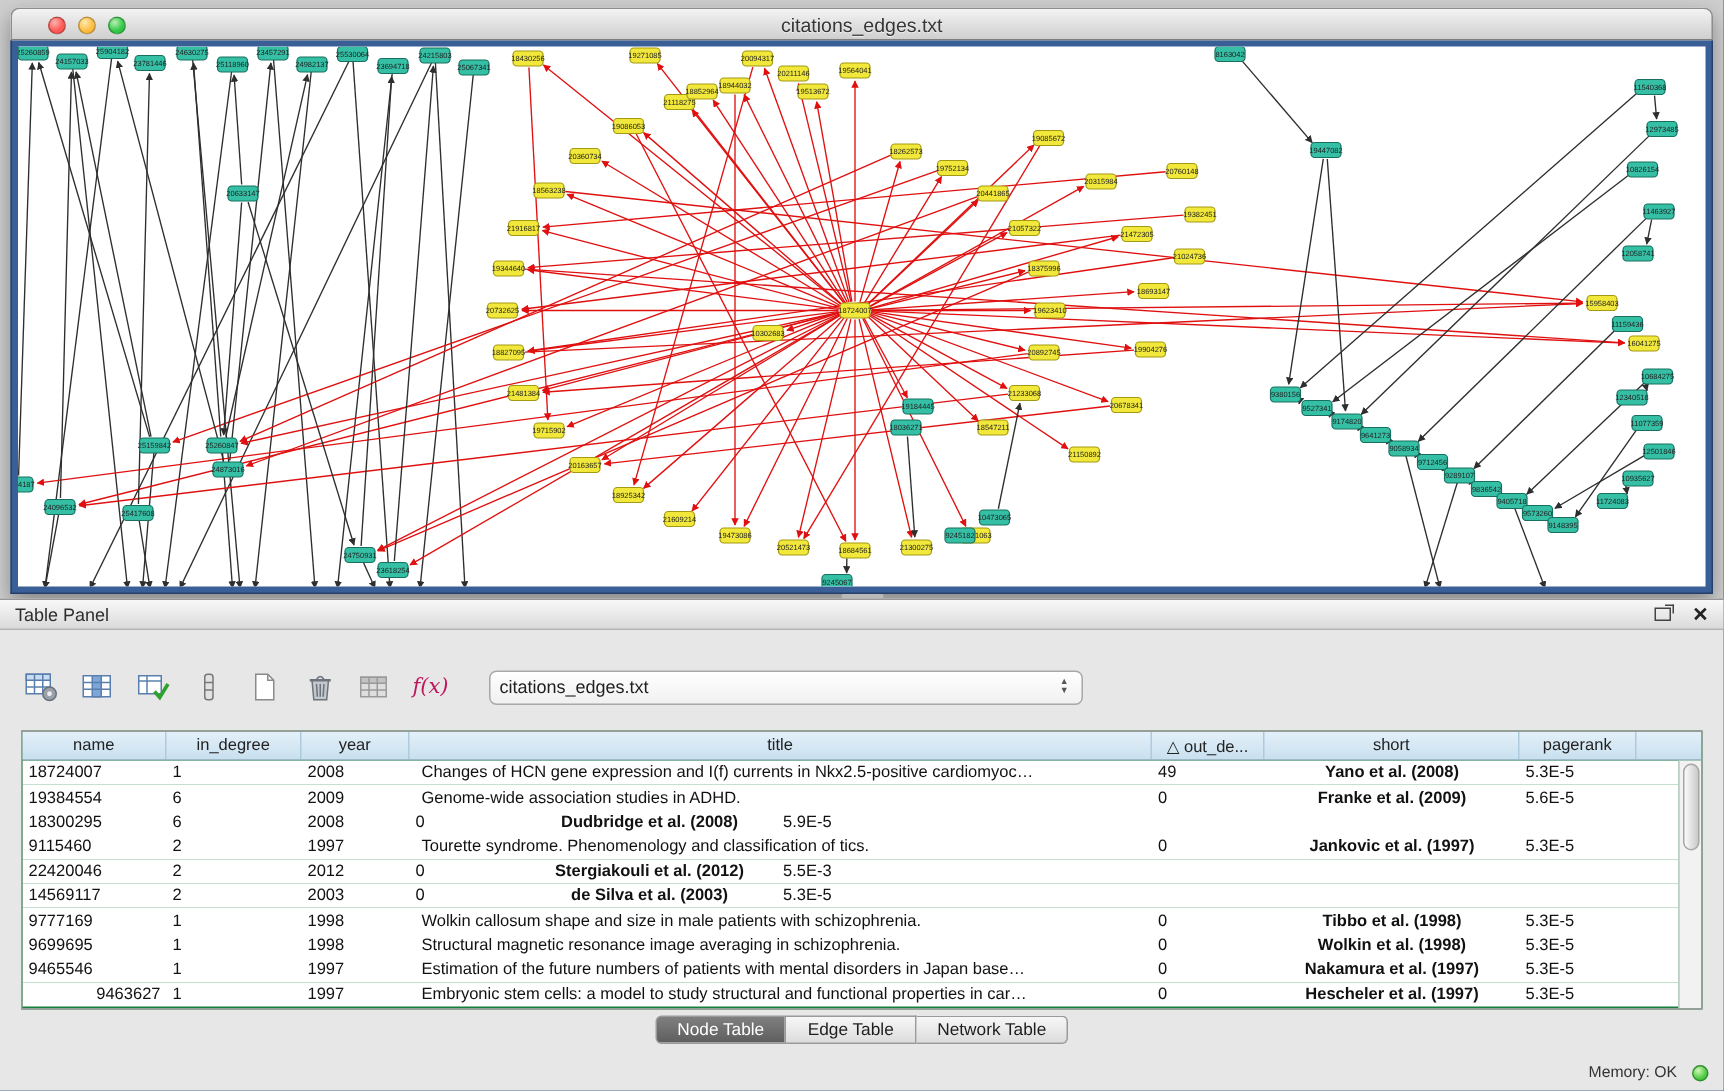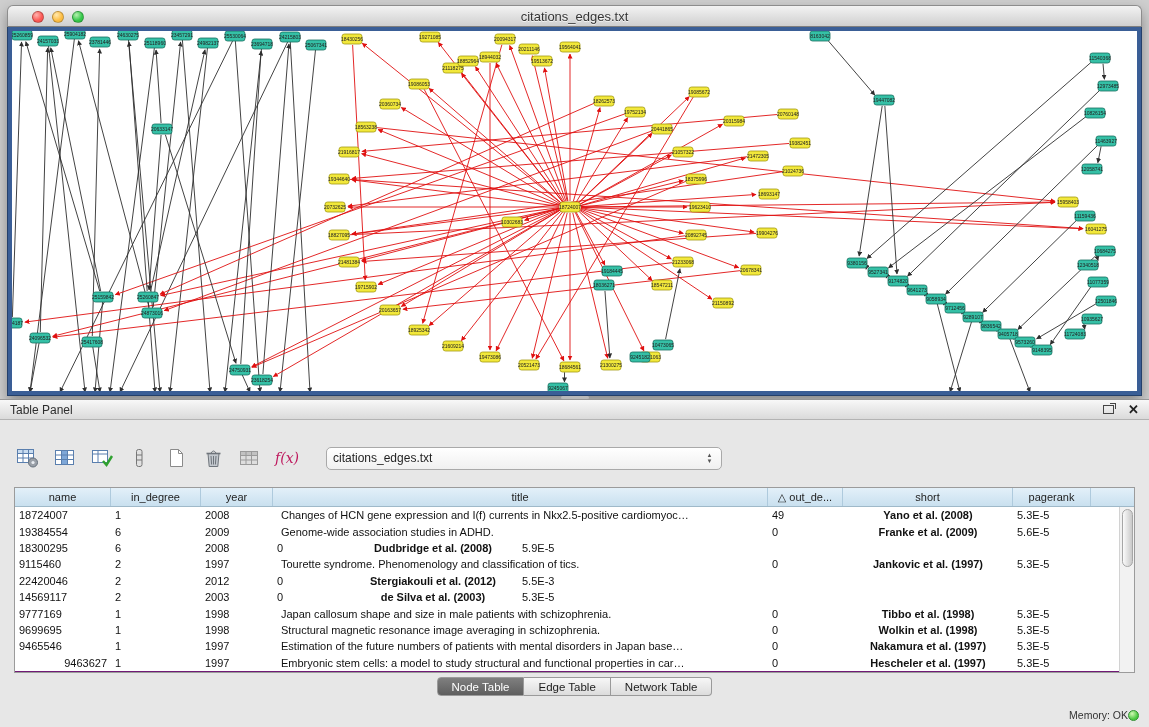--- a/index.html
+++ b/index.html
@@ -74,21 +74,21 @@
   }
   .combo .stepper {
     position:absolute; right:5px; top:2px; bottom:2px; width:13px;
     display:flex; flex-direction:column; align-items:center; justify-content:center;
     font-size:6px; color:#555; line-height:6px;
   }
 
   
   .table-wrap {
     position:absolute; left:14px; right:14px; top:87px; height:186px;
-    background:#701a75; border:1px solid #9b9b9b;
+    background:#15803d; border:1px solid #9b9b9b;
   }
   .thead { display:flex; height:19px; background:linear-gradient(#e3f0f9,#c9e0ef); border-bottom:1px solid #9fb9c9; }
   .th {
     font-size:11px; color:#222; display:flex; align-items:center; justify-content:center;
     border-right:1px solid #aecadd; height:100%; overflow:hidden; white-space:nowrap;
   }
   .th.fill { flex:1; border-right:none; }
   .tbody { position:absolute; top:19px; left:0; right:15px; bottom:0; overflow:hidden; }
   .trow { display:flex; height:16.4px; align-items:center; background:#fff; }
   .tcell { font-size:11px; color:#111; padding:0 4px; white-space:nowrap; overflow:hidden; }
@@ -106,21 +106,21 @@
     height:19px; padding:0 14px; display:flex; align-items:center;
     font-size:11.5px; color:#1d1d1d;
     background:linear-gradient(#f7f7f7,#dcdcdc);
     border:1px solid #9a9a9a; border-left:none;
   }
   .tab:first-child { border-left:1px solid #9a9a9a; border-radius:4px 0 0 4px; }
   .tab:last-child { border-radius:0 4px 4px 0; }
   .tab.sel { background:linear-gradient(#7f7f7f,#5e5e5e); color:#fff; }
 
   
-  .status { position:absolute; bottom:0; left:0; width:100%; height:24px; display:flex; align-items:center; justify-content:flex-end; padding-right:10px; gap:0;margin-top:7px; }
+  .status { position:absolute; bottom:0; left:0; width:100%; height:24px; display:flex; align-items:center; justify-content:flex-end; padding-right:10px; gap:10px;margin-top:7px; }
   .status .lbl { font-size:10.5px; color:#333; }
   .mem-dot { width:11px; height:11px; border-radius:50%; border:1px solid #2f8f2f; background:radial-gradient(circle at 35% 30%, #d2f8b5, #49c83f 65%); }
 </style>
 </head>
 <body>
 
 <div class="graph-window">
   <div class="titlebar">
     <div class="lights">
       <span class="light red"></span>
@@ -826,21 +826,21 @@
           <div class="tcell c-in_degree" style="width: 90px;">2</div>
           <div class="tcell c-year" style="width: 72px;">2003</div>
           <div class="tcell c-out_degree" style="width: 75px;">0</div>
           <div class="tcell c-short center" style="width: 170px;">de Silva et al. (2003)</div>
           <div class="tcell c-pagerank" style="width: 78px;">5.3E-5</div>
         </div>
         <div class="trow">
           <div class="tcell c-name" style="width: 96px;">9777169</div>
           <div class="tcell c-in_degree" style="width: 90px;">1</div>
           <div class="tcell c-year" style="width: 72px;">1998</div>
-          <div class="tcell c-title" style="width: 495px;">Japan callosum shape and size in male patients with schizophrenia.</div>
+          <div class="tcell c-title" style="width: 495px;">Wolkin callosum shape and size in male patients with schizophrenia.</div>
           <div class="tcell c-out_degree" style="width: 75px;">0</div>
           <div class="tcell c-short center" style="width: 170px;">Tibbo et al. (1998)</div>
           <div class="tcell c-pagerank" style="width: 78px;">5.3E-5</div>
         </div>
         <div class="trow">
           <div class="tcell c-name" style="width: 96px;">9699695</div>
           <div class="tcell c-in_degree" style="width: 90px;">1</div>
           <div class="tcell c-year" style="width: 72px;">1998</div>
           <div class="tcell c-title" style="width: 495px;">Structural magnetic resonance image averaging in schizophrenia.</div>
           <div class="tcell c-out_degree" style="width: 75px;">0</div>

